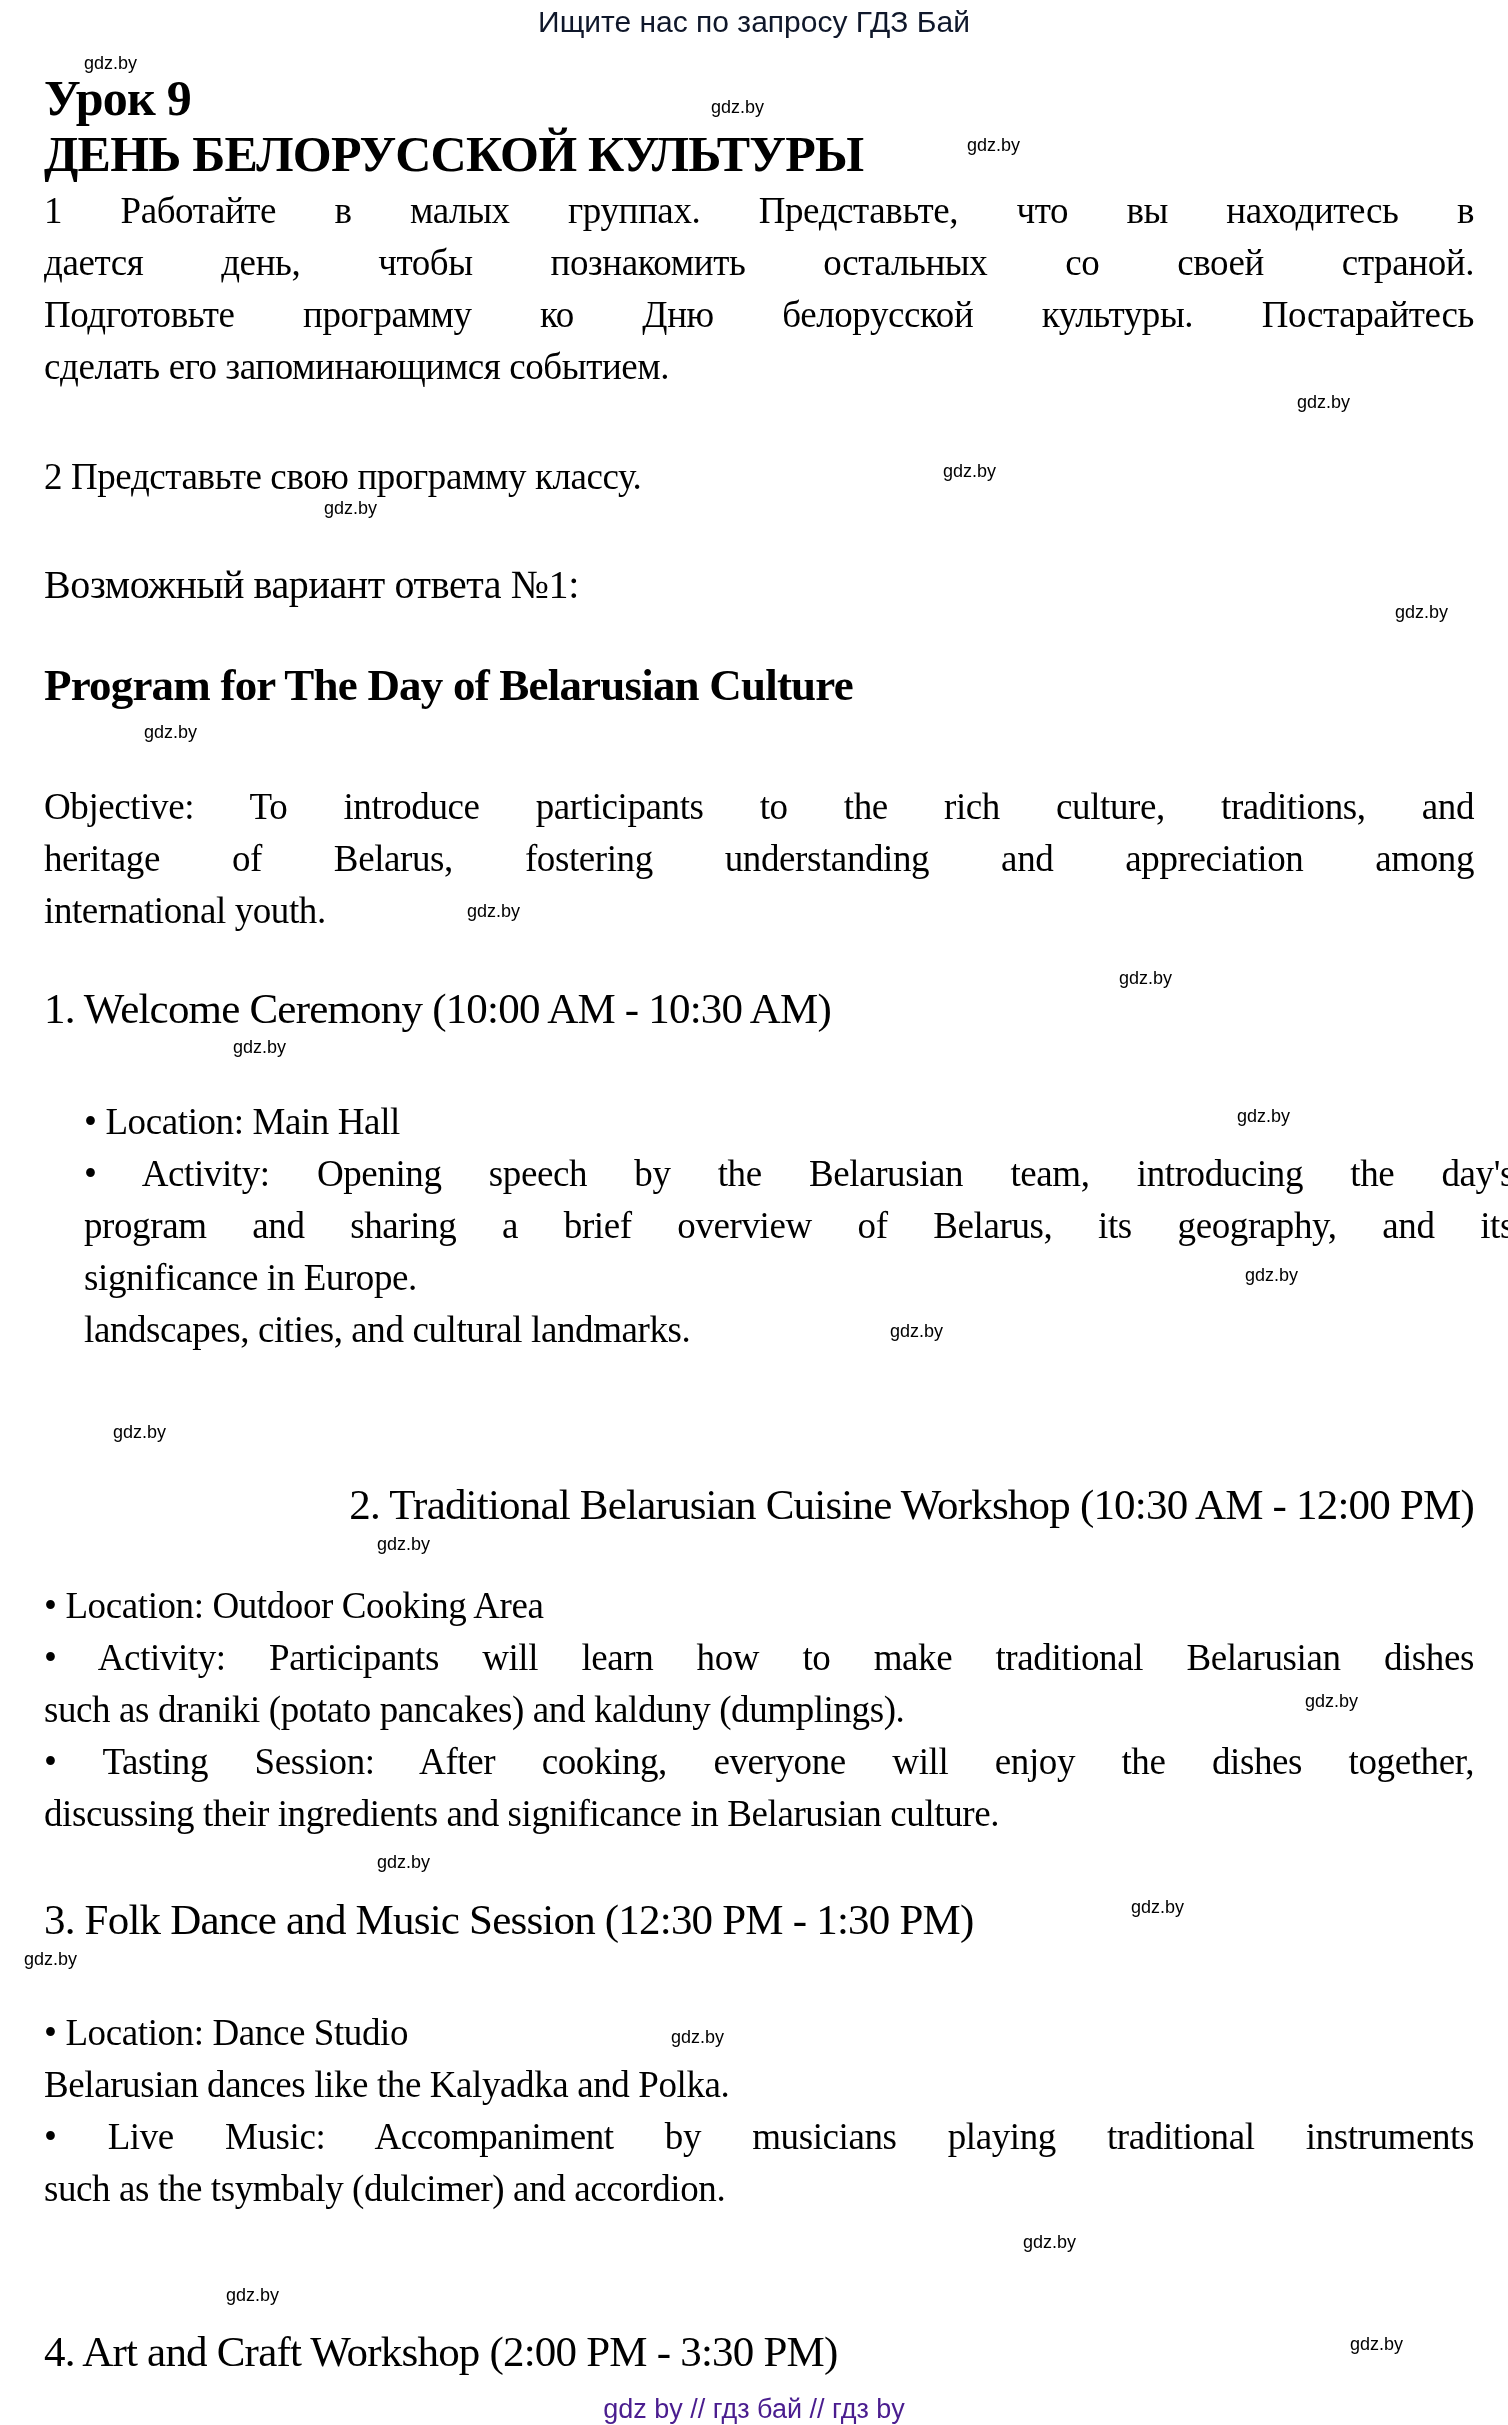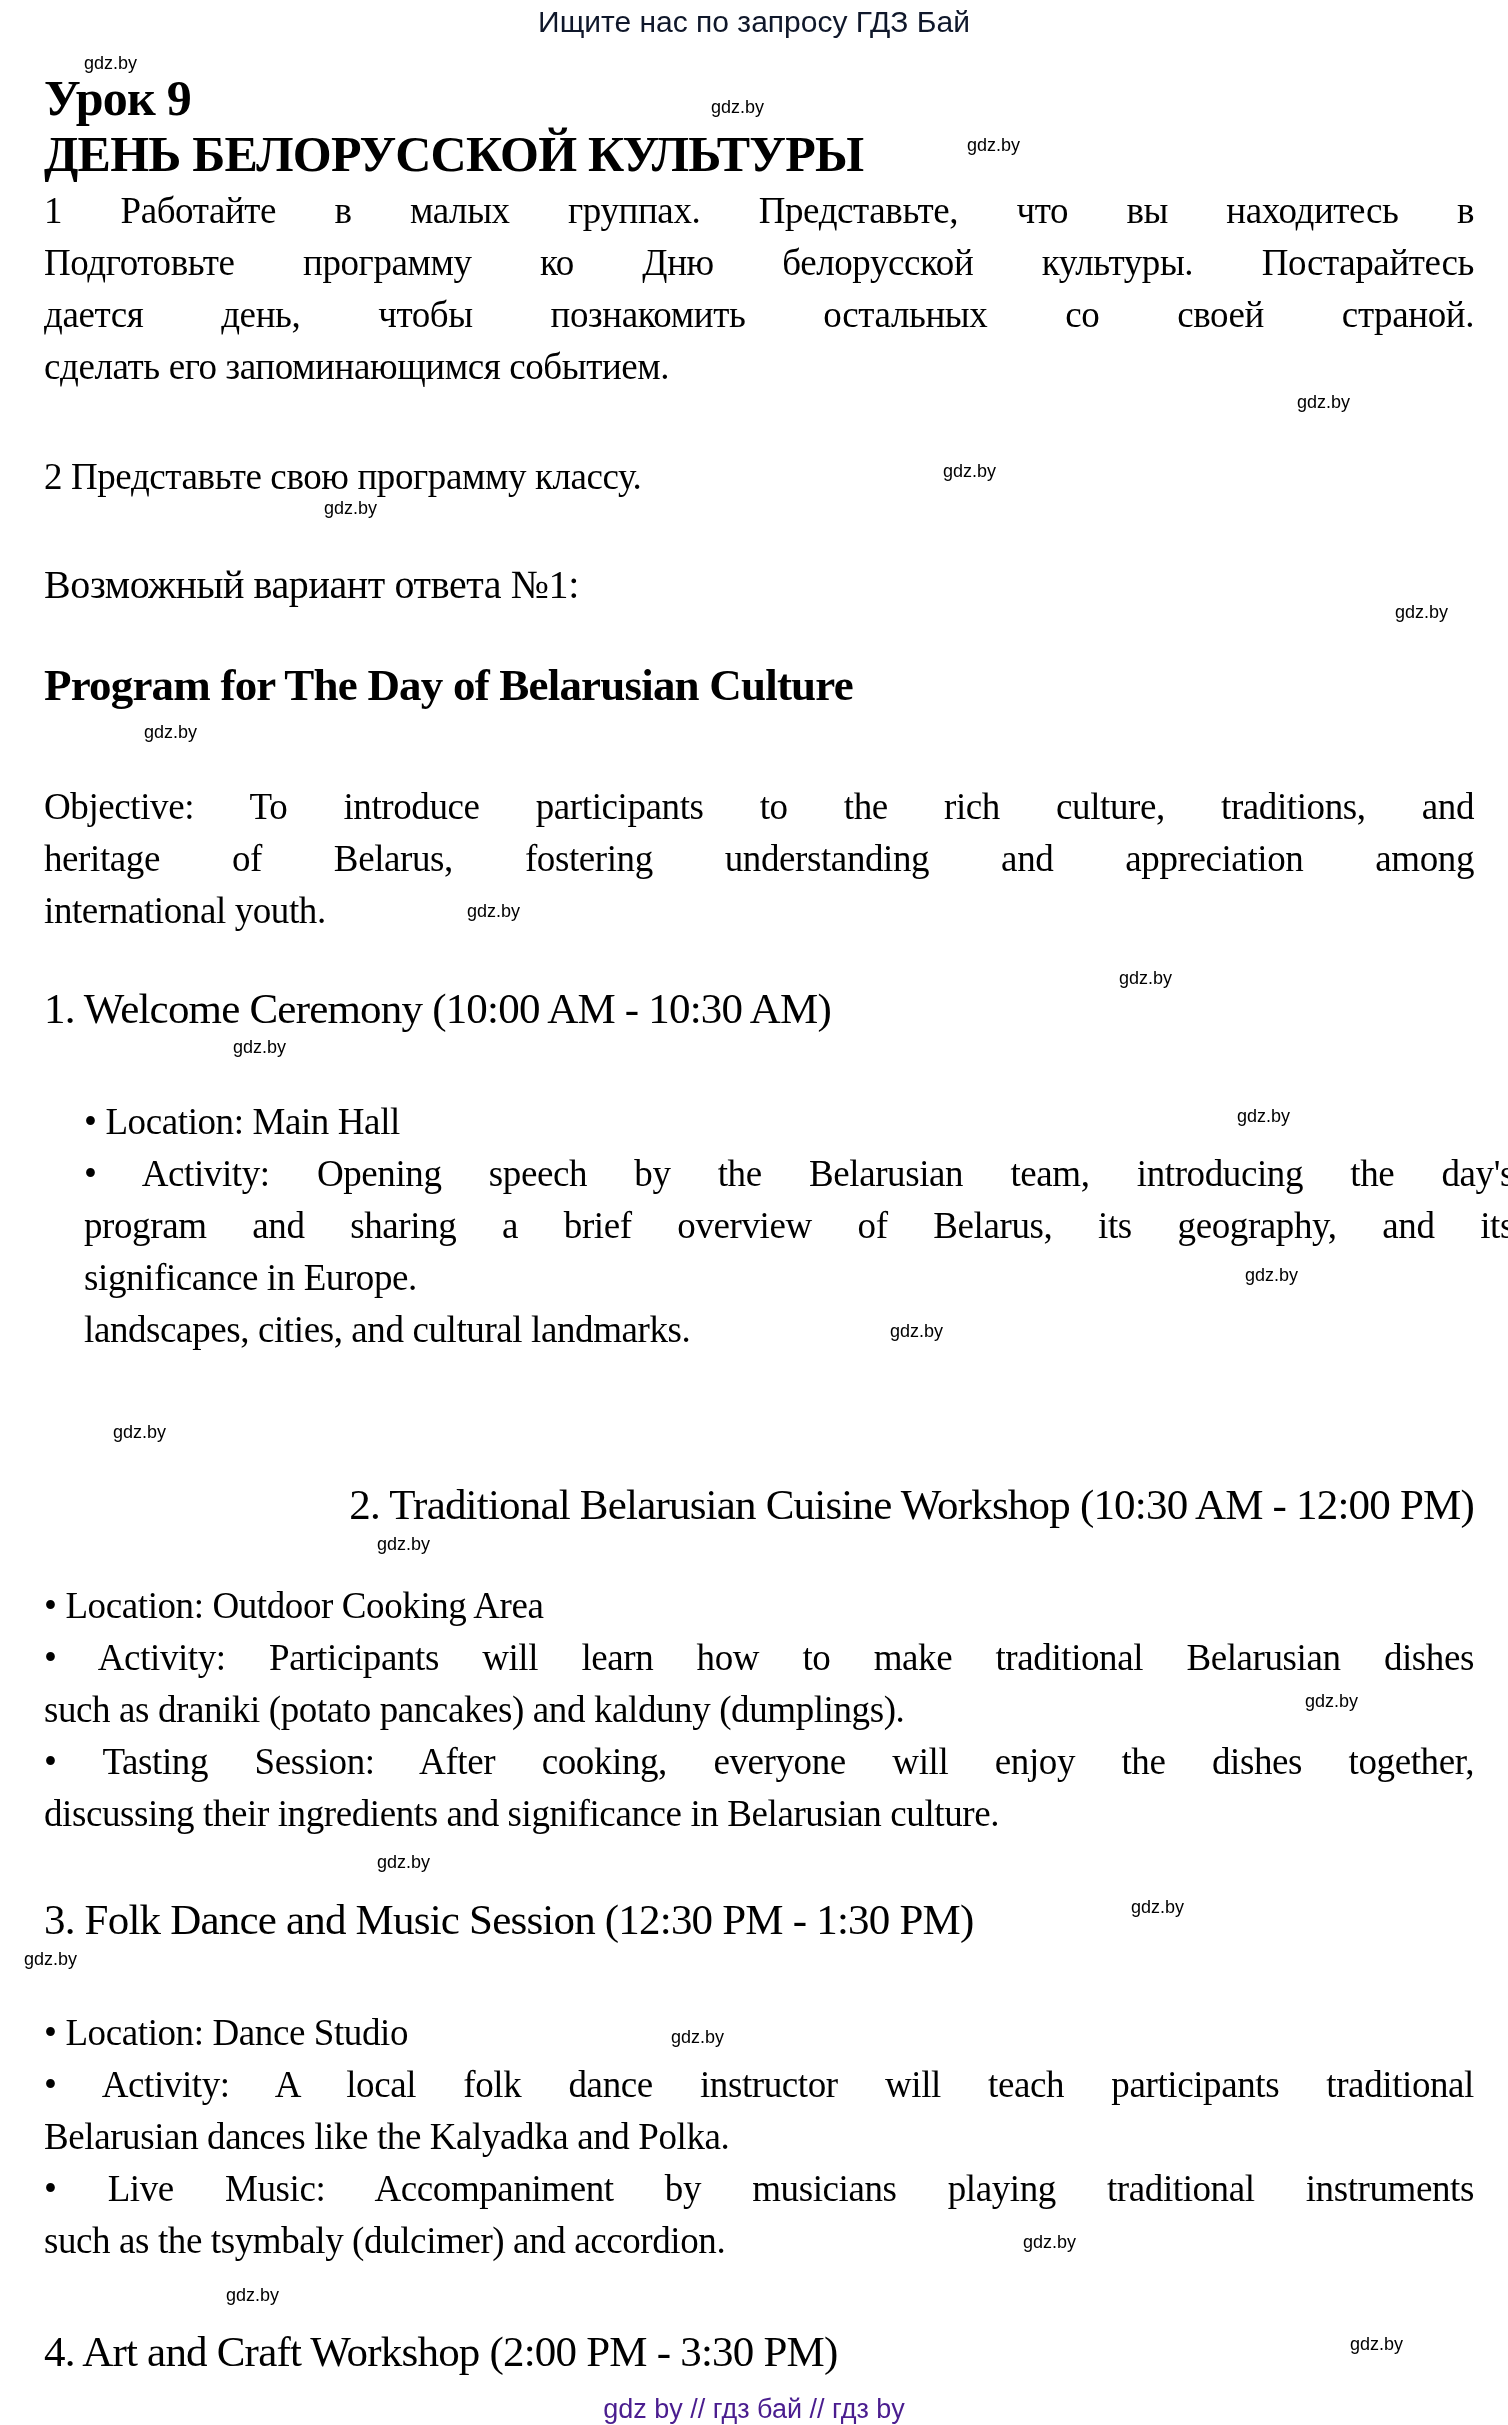--- a/index.html
+++ b/index.html
@@ -68,22 +68,22 @@
 
 <div class="page">
 
   <div class="abs promo">Ищите нас по запросу ГДЗ Бай</div>
 
   <div class="abs h-big" style="top:70px;">Урок 9</div>
   <div class="abs h-big" style="top:126px;">ДЕНЬ БЕЛОРУССКОЙ КУЛЬТУРЫ</div>
 
   <div class="abs body-block" style="top:185px;">
       <div class="line jl">1 Работайте в малых группах. Представьте, что вы находитесь в</div>
+      <div class="line jl">дается день, чтобы познакомить остальных со своей страной.</div>
       <div class="line jl">Подготовьте программу ко Дню белорусской культуры. Постарайтесь</div>
-      <div class="line jl">дается день, чтобы познакомить остальных со своей страной.</div>
       <div class="line">сделать его запоминающимся событием.</div>
     </div>
 
   <div class="abs body-block single" style="top:451px;">2 Представьте свою программу классу.</div>
 
   <div class="abs body-block single" style="top:559px; font-size:40px;">Возможный вариант ответа №1:</div>
 
   <div class="abs h-program" style="top:660px;">Program for The Day of Belarusian Culture</div>
 
   <div class="abs body-block" style="top:781px;">
@@ -121,21 +121,20 @@
         <div class="line">discussing their ingredients and significance in Belarusian culture.</div>
       </div>
   </div>
 
   <div class="abs h-section" style="top:1895px;">3. Folk Dance and Music Session (12:30 PM - 1:30 PM)</div>
   <div class="abs body-block" style="top:2007px;">
     <div>
         <div class="line">• Location: Dance Studio</div>
       </div>
     <div>
-        <div class="line jl">• Activity: A local folk dance instructor will teach participants traditional</div>
         <div class="line">Belarusian dances like the Kalyadka and Polka.</div>
       </div>
     <div>
         <div class="line jl">• Live Music: Accompaniment by musicians playing traditional instruments</div>
         <div class="line">such as the tsymbaly (dulcimer) and accordion.</div>
       </div>
   </div>
 
   <div class="abs h-section" style="top:2327px;">4. Art and Craft Workshop (2:00 PM - 3:30 PM)</div>
 

